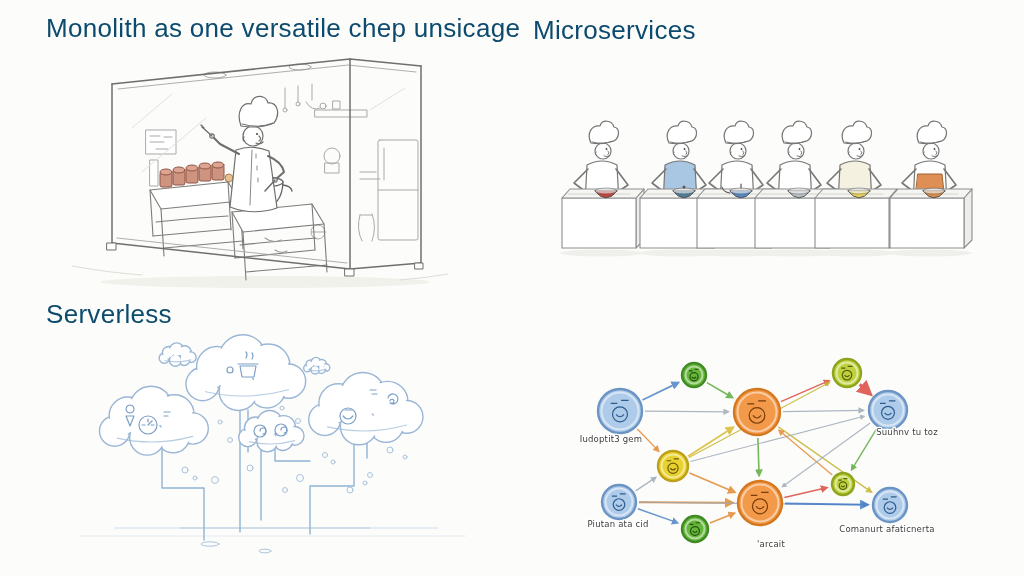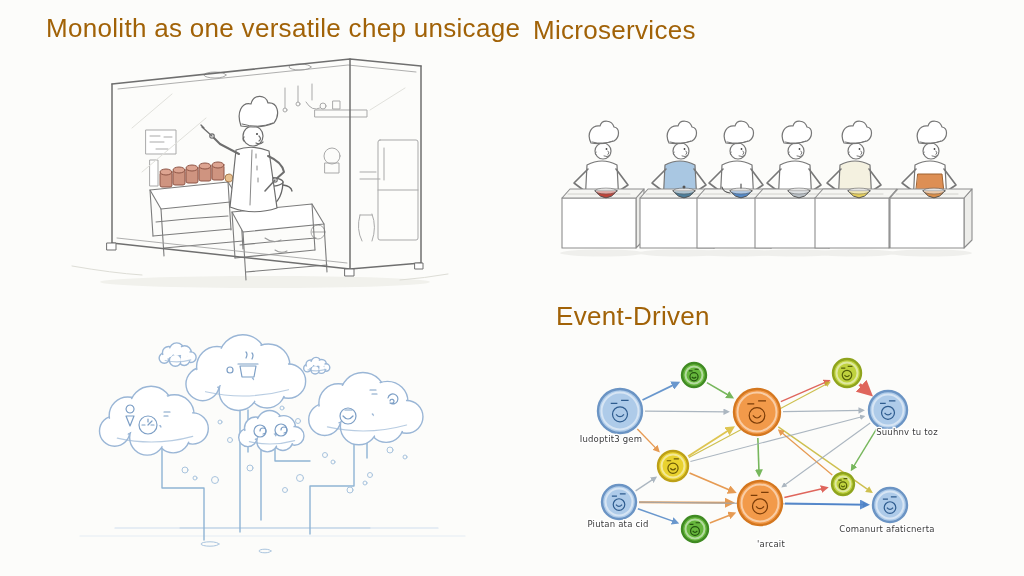--- a/index.html
+++ b/index.html
@@ -1,38 +1,38 @@
 <!DOCTYPE html>
 <html><head>
 <meta charset="utf-8">
 <style>
   html,body{margin:0;padding:0;background:#e9e9e9;}
   .canvas{position:relative;width:1024px;height:576px;background:#fcfcfa;overflow:hidden;
           font-family:"Liberation Sans",sans-serif;}
-  .panel-title{position:absolute;margin:0;font-size:26px;font-weight:500;color:#a16207;
+  .panel-title{position:absolute;margin:0;font-size:26px;font-weight:500;color:#0c4a6e;
                letter-spacing:.3px;white-space:nowrap;}
   #mono-title{left:46px;top:13px;}
   #micro-title{left:533px;top:15px;}
   #srv-title{left:46px;top:299px;}
   #evt-title{left:556px;top:301px;}
   svg{position:absolute;overflow:visible;}
   #mono-svg{left:60px;top:50px;}
   #micro-svg{left:540px;top:95px;}
   #srv-svg{left:60px;top:330px;}
   #event-svg{left:545px;top:335px;}
   .sketch{stroke-linecap:round;stroke-linejoin:round;}
 </style>
 </head>
 <body>
 
 <div class="canvas">
 
   <h2 id="mono-title" class="panel-title">Monolith as one versatile chep unsicage</h2>
   <h2 id="micro-title" class="panel-title">Microservices</h2>
-  <h2 id="evt-title" class="panel-title">Event-Driven</h2>
+  <h2 id="srv-title" class="panel-title">Serverless</h2>
 
   <svg id="mono-svg" width="400" height="245" viewBox="0 0 400 245">
     <g class="sketch">
       <ellipse cx="205" cy="232" rx="165" ry="6" fill="#f1f1ec"></ellipse>
       <path d="M12,216 q40,7 70,9 M340,230 q25,-2 48,-6" stroke="#ddddd6" stroke-width="1" fill="none"></path>
     </g>
     <g class="sketch" stroke="#a9a9a9" stroke-width="1" fill="none">
       <ellipse cx="155" cy="25" rx="11" ry="3"></ellipse>
       <ellipse cx="240" cy="17" rx="11" ry="3"></ellipse>
       <rect x="86" y="80" width="30" height="24" fill="#ffffff"></rect>

